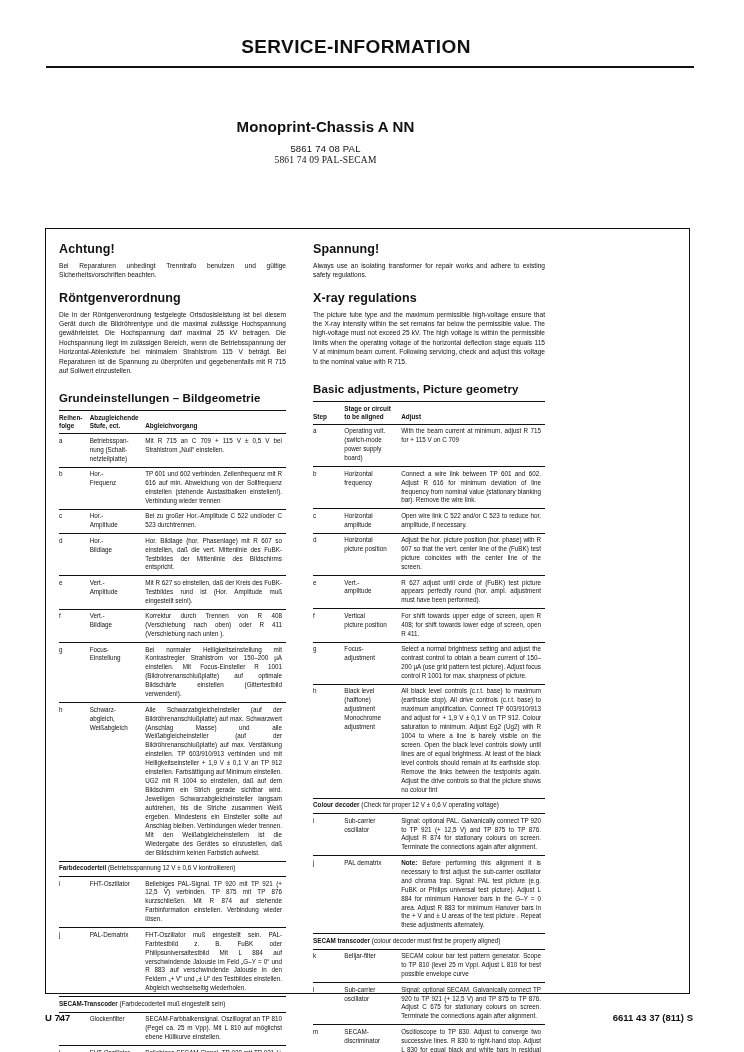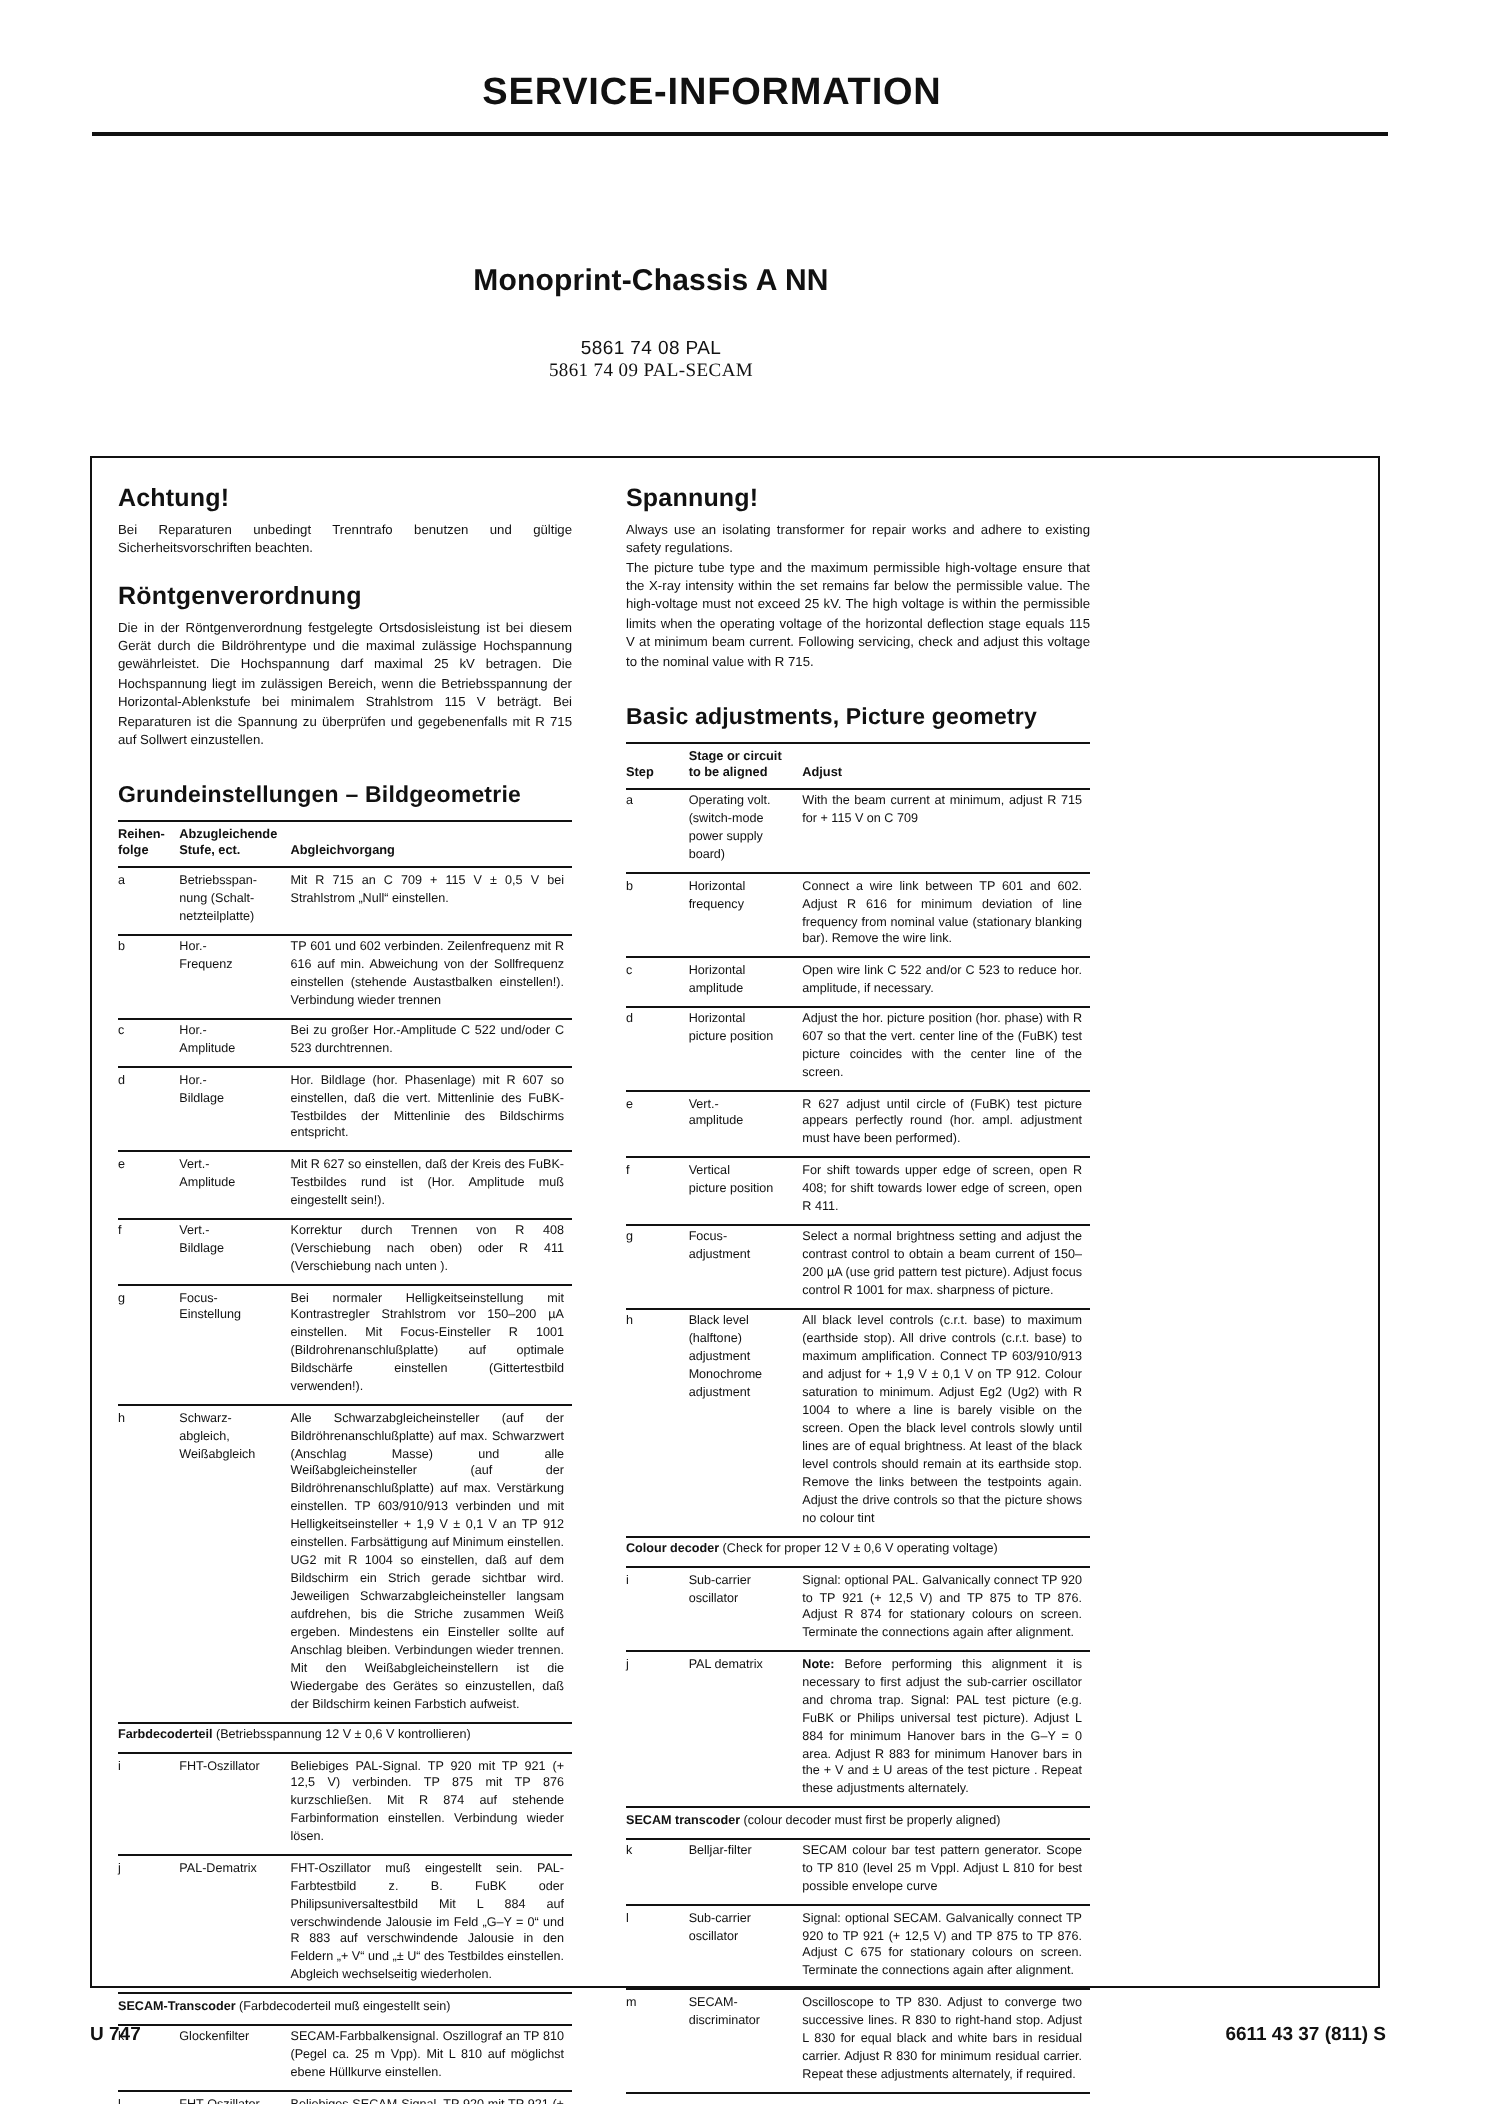--- a/index.html
+++ b/index.html
@@ -41,32 +41,32 @@
     top: 66px;
     width: 648px;
     height: 2px;
     background: #111111;
   }
 
   
   .chassis-block {
     position: absolute;
     left: 0;
-    top: 132px;
+    top: 118px;
     width: 651px;
     text-align: center;
   }
   .chassis-block .chassis-name {
     font-size: 15px;
     font-weight: bold;
     letter-spacing: 0.1px;
   }
   .chassis-block .chassis-code {
     font-size: 9.5px;
-    margin-top: 20px;
+    margin-top: 8px;
     letter-spacing: 0.2px;
   }
   .chassis-block .chassis-code2 {
     font-size: 9.5px;
     margin-top: 1px;
     letter-spacing: 0.2px;
     font-family: Liberation Serif, serif;
   }
 
   
@@ -291,20 +291,21 @@
               <td class="adjust">Oszillograph an TP 830 zwei Zeilen übereinander schreiben. R 830 auf Rechtsanschlag. Mit L 830 Restträger im Schwarz- und Weißbalken auf gleiches Niveau bringen. Restträger mit R 830 auf Minimum einstellen. Abgleich ggf. wechselseitig wiederholen.</td>
             </tr>
           </tbody>
       </table>
     </div>
 
     <div class="col right">
       <h2 class="sec-title">Spannung!</h2>
       <p class="sec-body">Always use an isolating transformer for repair works and adhere to existing safety regulations.</p>
 
+      <h2 class="sec-title second">X-ray regulations</h2>
       <p class="sec-body">The picture tube type and the maximum permissible high-voltage ensure that the X-ray intensity within the set remains far below the permissible value. The high-voltage must not exceed 25 kV. The high voltage is within the permissible limits when the operating voltage of the horizontal deflection stage equals 115 V at minimum beam current. Following servicing, check and adjust this voltage to the nominal value with R 715.</p>
 
       <h2 class="tbl-title">Basic adjustments, Picture geometry</h2>
 
       <table class="adj">
         <colgroup>
             <col class="c1">
             <col class="c2">
             <col class="c3">
           </colgroup>

